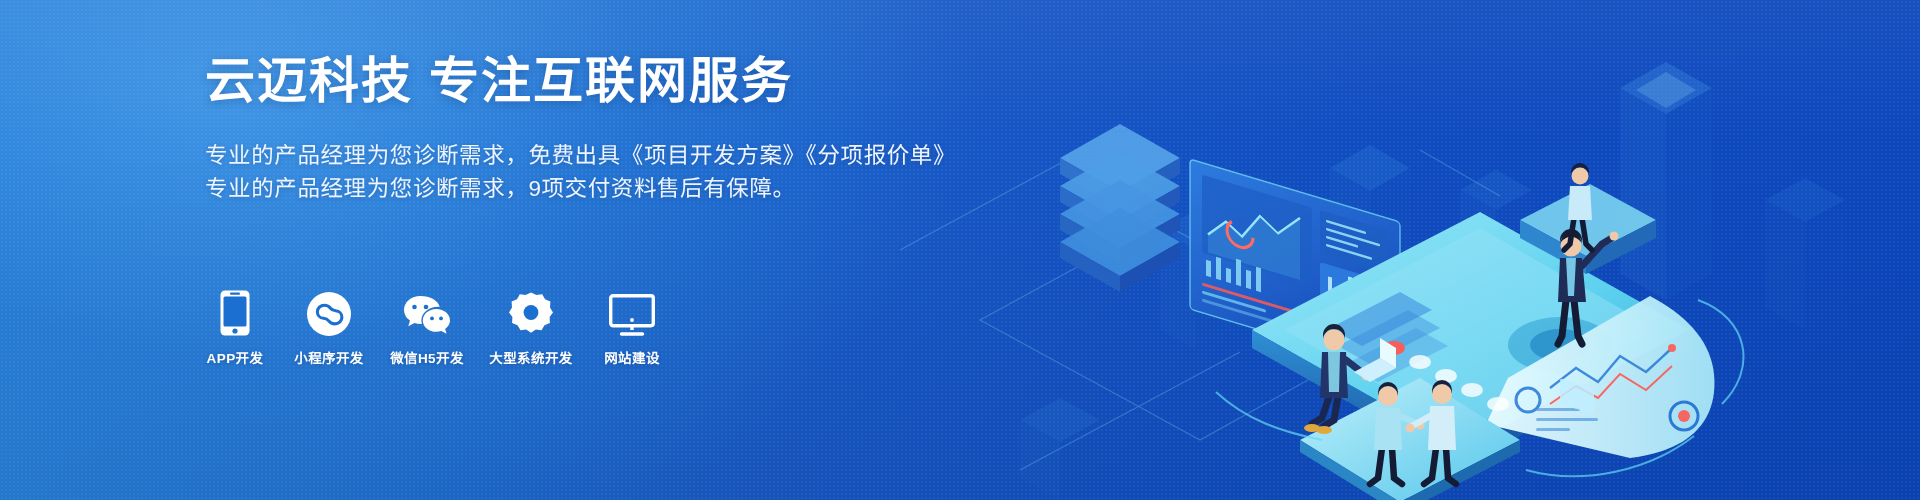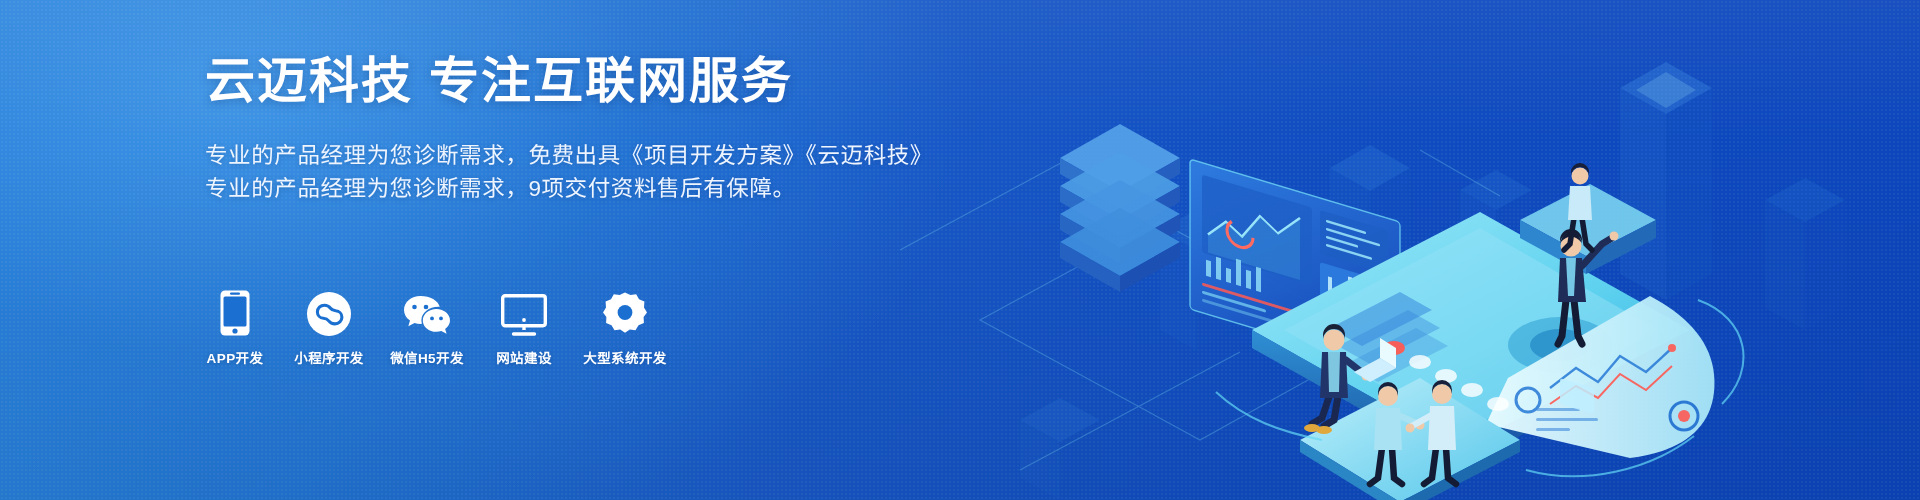--- a/index.html
+++ b/index.html
@@ -407,21 +407,21 @@
         <path d="M710,186 L730,186 L732,220 L708,220 Z" fill="#c9eaf8"></path>
         <circle cx="720" cy="176" r="8.5" fill="#f0c9a8"></circle>
         <path d="M711,176 a9,9 0 0 1 18,0 l0,-4 a9,9 0 0 0 -18,0 z" fill="#18203a"></path>
       </g>
     </svg>
   </div>
 
   <div class="copy">
     <h1 class="headline">云迈科技 专注互联网服务</h1>
     <div class="sub-wrap">
-      <p class="subline">专业的产品经理为您诊断需求，免费出具《项目开发方案》《云迈科技》</p>
+      <p class="subline">专业的产品经理为您诊断需求，免费出具《项目开发方案》《分项报价单》</p>
       <p class="subline">专业的产品经理为您诊断需求，9项交付资料售后有保障。</p>
     </div>
   </div>
 
   <div class="services">
 
     <div class="service s1">
       <span class="glyph">
         <svg width="30" height="46" viewBox="0 0 30 46" xmlns="http://www.w3.org/2000/svg">
           <rect x="0.5" y="0.5" width="29" height="45" rx="4.5" fill="#ffffff"></rect>
@@ -450,37 +450,37 @@
           <circle cx="12.5" cy="13" r="2.3" fill="#1b6fd0"></circle>
           <circle cx="24" cy="13" r="2.3" fill="#1b6fd0"></circle>
           <path d="M48 26.4c0-6.3-6.1-11.4-13.6-11.4S20.8 20.1 20.8 26.4c0 6.3 6.1 11.4 13.6 11.4 1.7 0 3.4-0.3 4.9-0.8l5.3 2.7-1.5-4.7C45.9 32.8 48 29.8 48 26.4z" fill="#ffffff"></path>
           <circle cx="30" cy="24.4" r="1.9" fill="#1b6fd0"></circle>
           <circle cx="39" cy="24.4" r="1.9" fill="#1b6fd0"></circle>
         </svg>
       </span>
       <span class="caption">微信H5开发</span>
     </div>
 
+    <div class="service s5">
+      <span class="glyph">
+        <svg width="44" height="44" viewBox="0 0 44 44" xmlns="http://www.w3.org/2000/svg">
+          <path d="M22 0.5 L27.4 3.0 L33.2 2.2 L36.0 7.3 L41.4 9.6 L41.0 15.4 L44.0 20.4 L40.6 25.1 L40.9 31.0 L35.5 33.2 L32.5 38.2 L26.8 37.6 L22 40.8 L17.2 37.6 L11.5 38.2 L8.5 33.2 L3.1 31.0 L3.4 25.1 L0 20.4 L3.0 15.4 L2.6 9.6 L8.0 7.3 L10.8 2.2 L16.6 3.0 Z" fill="#ffffff"></path>
+          <circle cx="22" cy="20.5" r="7.4" fill="#1b6fd0"></circle>
+        </svg>
+      </span>
+      <span class="caption">大型系统开发</span>
+    </div>
+
     <div class="service s4">
       <span class="glyph">
         <svg width="46" height="42" viewBox="0 0 46 42" xmlns="http://www.w3.org/2000/svg">
           <rect x="1.7" y="1.7" width="42.6" height="30" rx="2.4" fill="none" stroke="#ffffff" stroke-width="3.4"></rect>
           <circle cx="23" cy="26" r="1.9" fill="#ffffff"></circle>
           <path d="M23 32.5 L23 36" stroke="#ffffff" stroke-width="3.4"></path>
           <path d="M12.5 40 L33.5 40" stroke="#ffffff" stroke-width="3.4" stroke-linecap="round"></path>
         </svg>
       </span>
       <span class="caption">网站建设</span>
     </div>
 
-    <div class="service s5">
-      <span class="glyph">
-        <svg width="44" height="44" viewBox="0 0 44 44" xmlns="http://www.w3.org/2000/svg">
-          <path d="M22 0.5 L27.4 3.0 L33.2 2.2 L36.0 7.3 L41.4 9.6 L41.0 15.4 L44.0 20.4 L40.6 25.1 L40.9 31.0 L35.5 33.2 L32.5 38.2 L26.8 37.6 L22 40.8 L17.2 37.6 L11.5 38.2 L8.5 33.2 L3.1 31.0 L3.4 25.1 L0 20.4 L3.0 15.4 L2.6 9.6 L8.0 7.3 L10.8 2.2 L16.6 3.0 Z" fill="#ffffff"></path>
-          <circle cx="22" cy="20.5" r="7.4" fill="#1b6fd0"></circle>
-        </svg>
-      </span>
-      <span class="caption">大型系统开发</span>
-    </div>
-
   </div>
 
 </div>
 
 </body></html>

